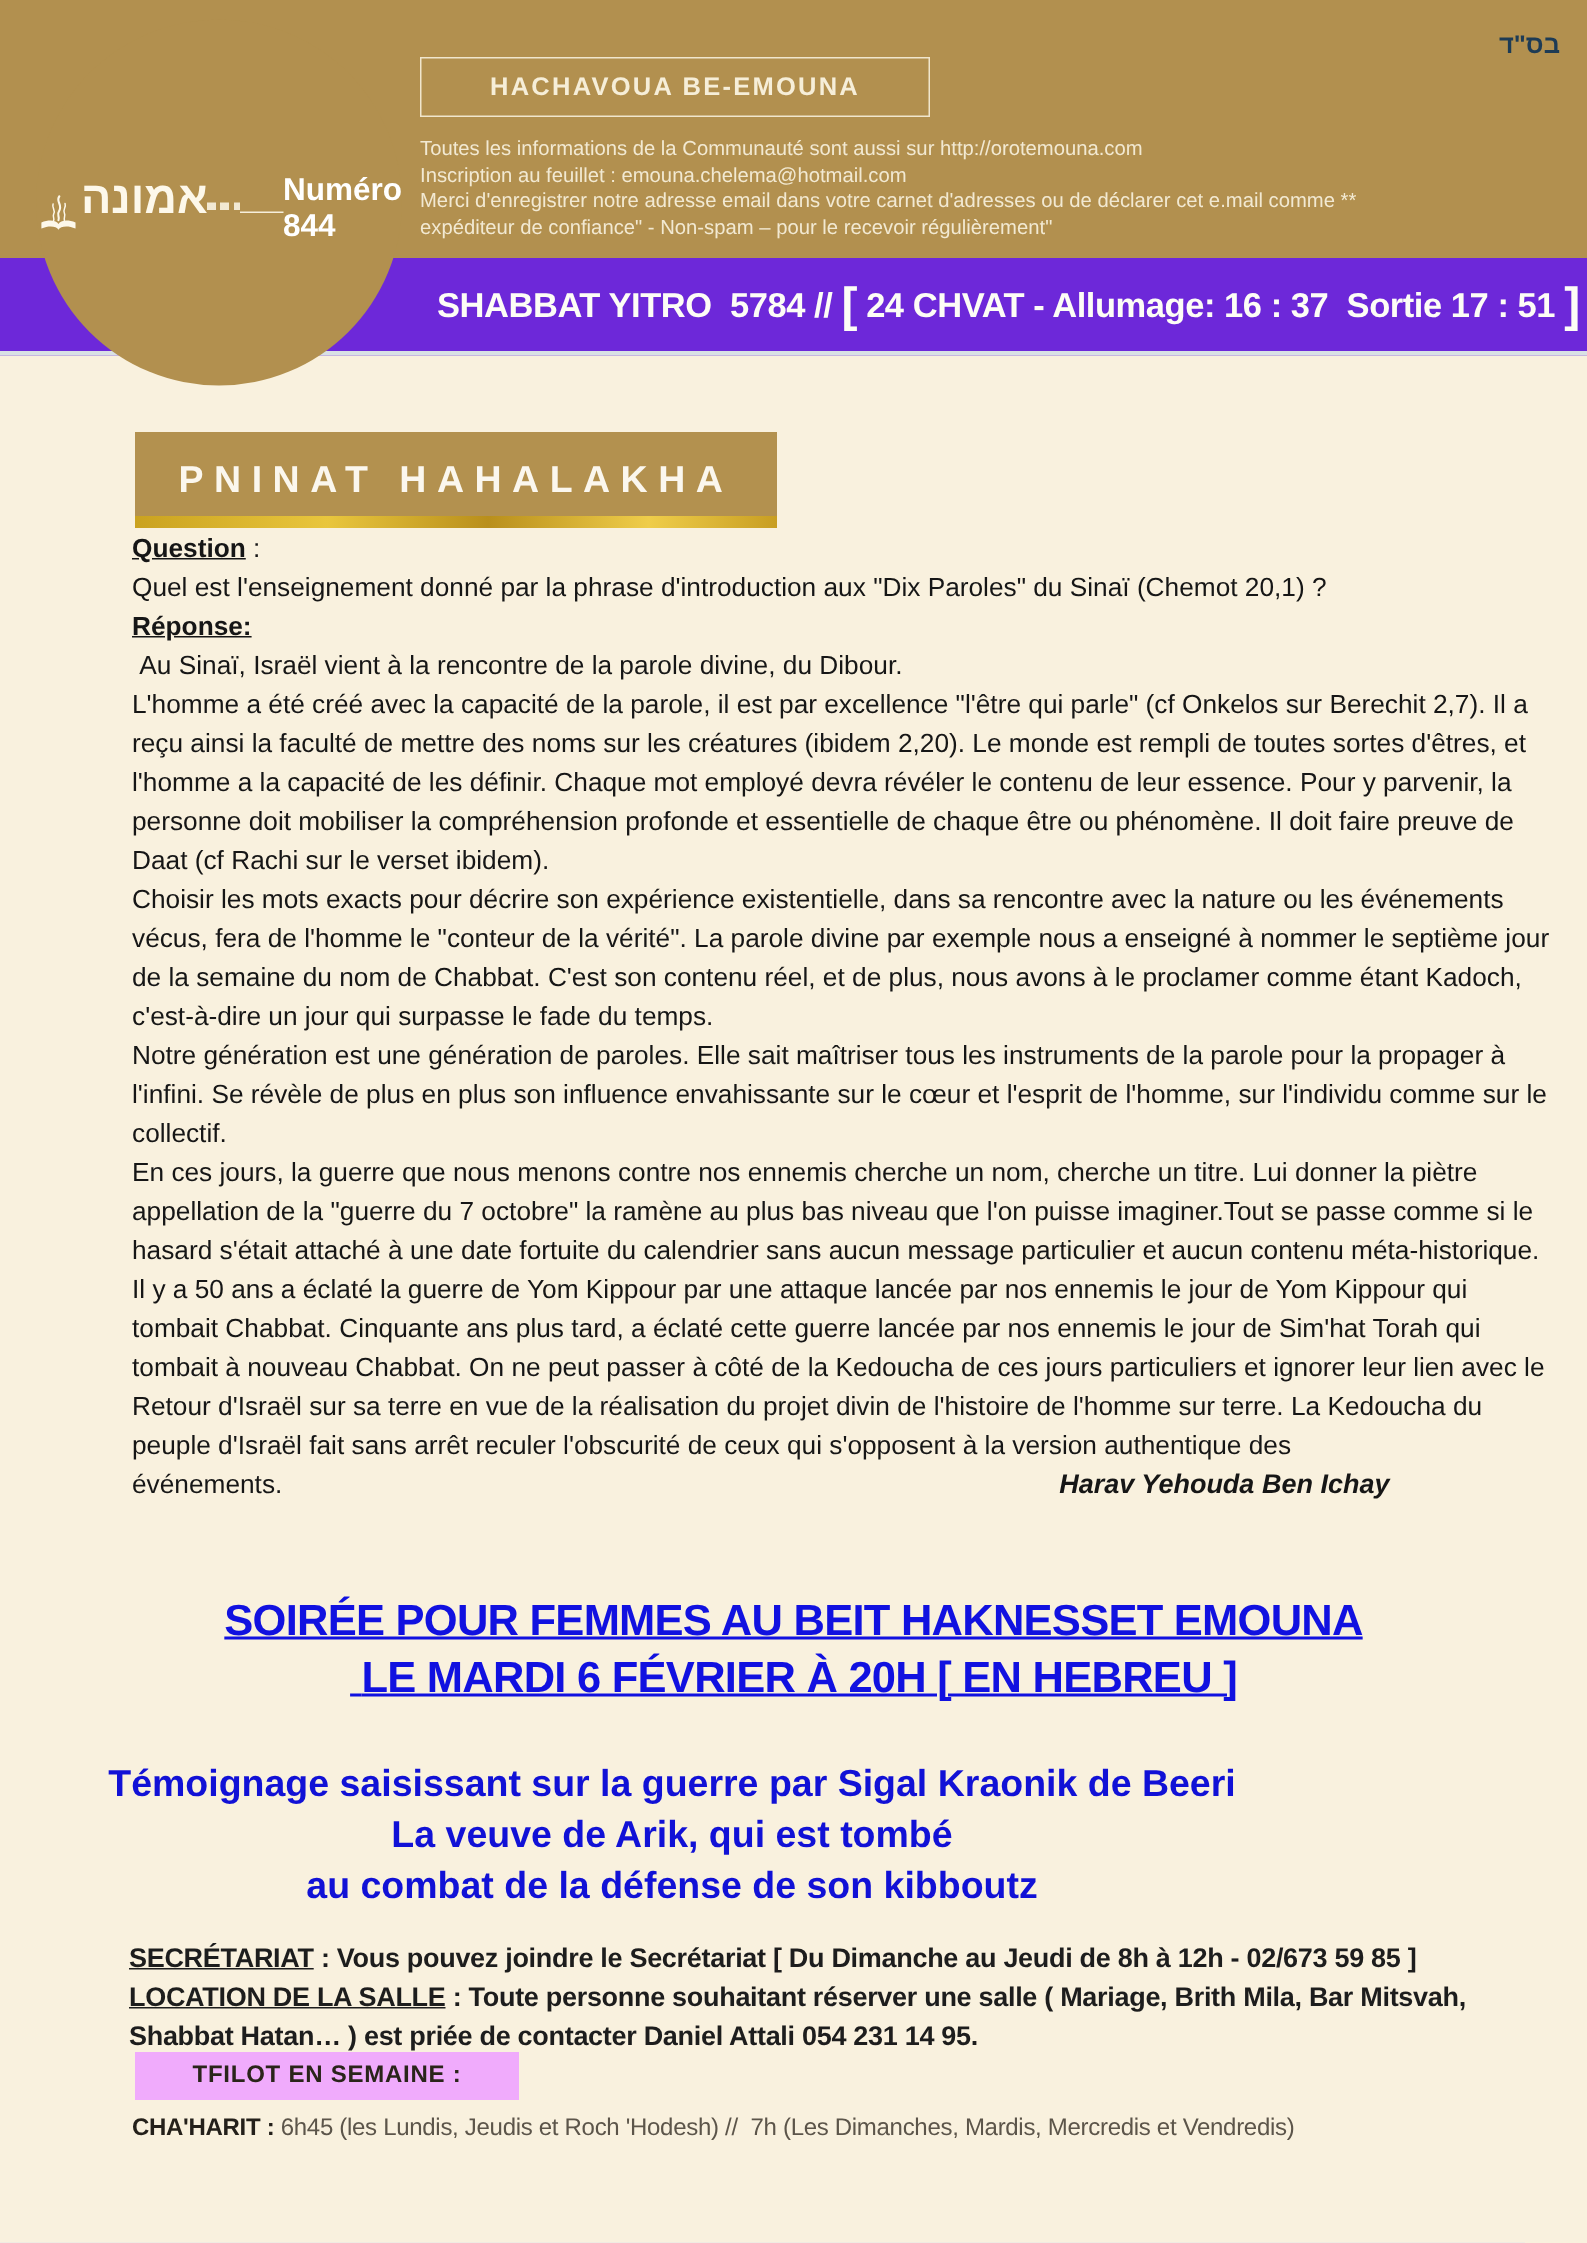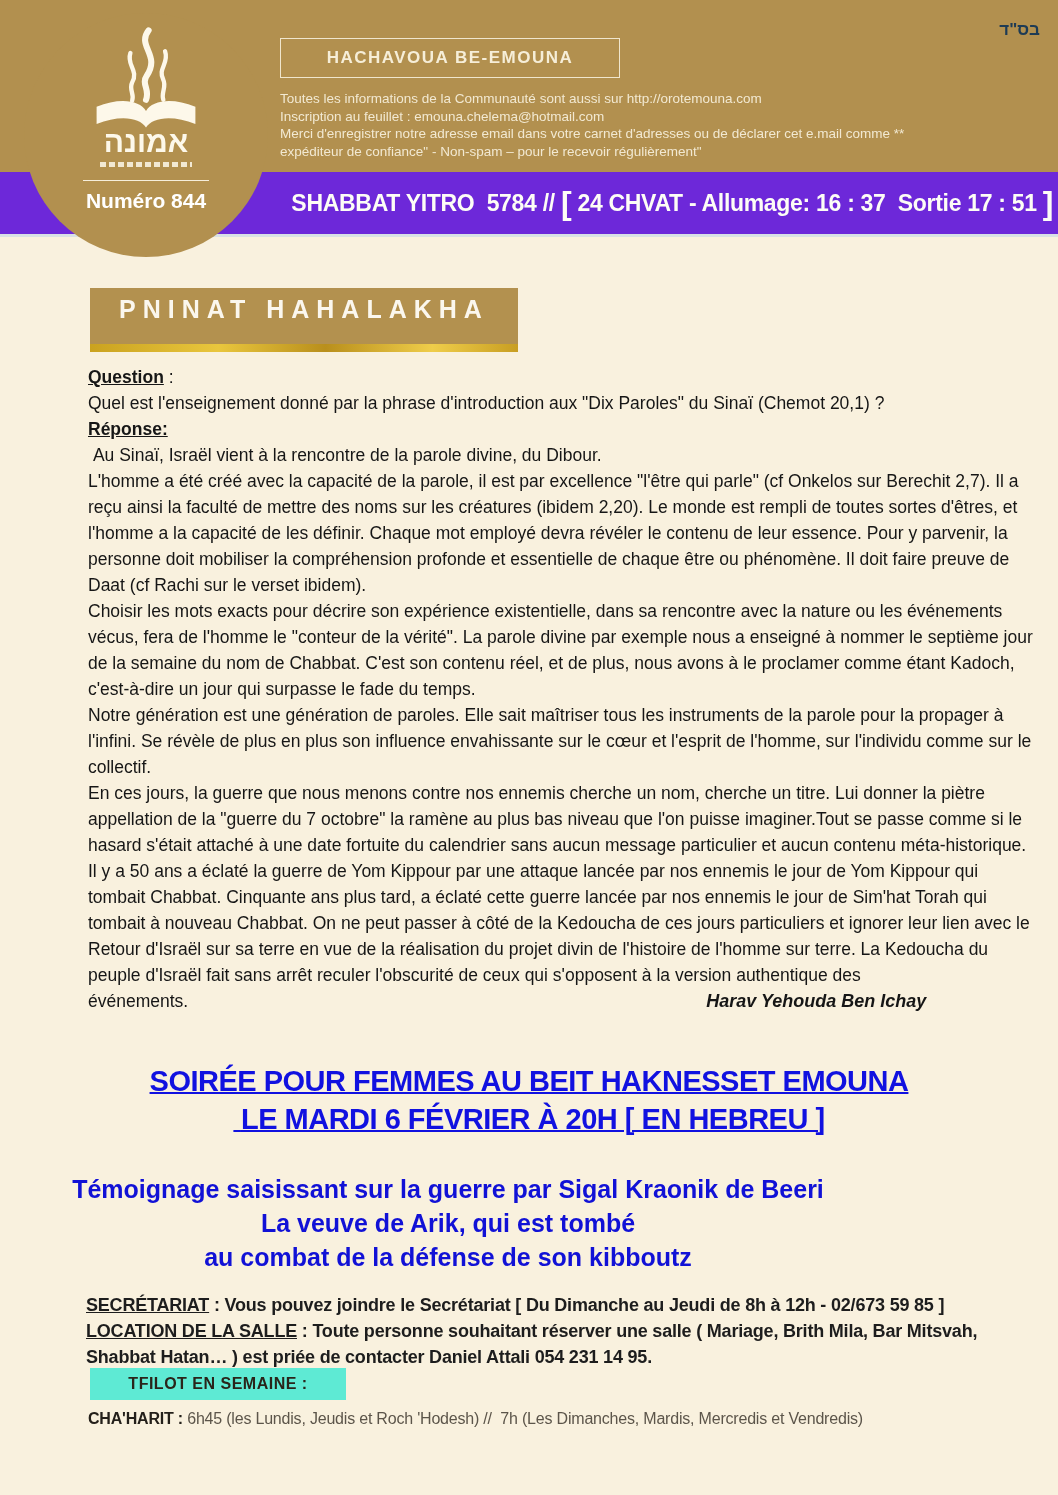--- a/index.html
+++ b/index.html
@@ -41,50 +41,50 @@
   .shabbat-line {
     color:#fdfdf6; font-size:23px; font-weight:bold; letter-spacing:-0.3px;
     white-space:pre-wrap;
   }
   .shabbat-line .bracket { font-size:32px; font-weight:bold; vertical-align:-3px; }
 
   
   .logo-circle {
     position:absolute; top:13px; left:24px; width:244px; height:244px;
     background:#b2904f; border-radius:50%; z-index:5;
-    display:flex; flex-direction:column; align-items:center;
+    display:flex; flex-direction:row; align-items:center;
   }
   .logo-circle svg { margin-top:14px; }
   .logo-hebrew {
     color:#fdf8ea; font-size:30px; font-weight:bold; line-height:30px; margin-top:-4px;
   }
   .logo-subtext {
     width:92px; height:5px; margin-top:5px; opacity:.85;
     background:repeating-linear-gradient(90deg,#fdf8ea 0 6px,transparent 6px 9px);
   }
   .circle-divider { width:126px; height:1px; background:#f6eedb; margin-top:13px; }
   .numero { color:#ffffff; font-size:21px; font-weight:bold; margin-top:8px; }
 
   
   .pninat-banner {
     position:absolute; top:288px; left:90px; width:428px; height:64px;
     background:#b3914f;
   }
   .pninat-banner .banner-text {
-    display:block; text-align:center; padding-top:7px;
+    display:block; text-align:center; padding-top:18px;
     color:#fbf7ee; font-size:25px; font-weight:bold; letter-spacing:7px;
   }
   .gold-line {
     position:absolute; bottom:0; left:0; width:100%; height:8px;
     background:linear-gradient(90deg,#caa21f,#e9c63d 30%,#b98f1c 55%,#efcd4a 80%,#c89e22);
   }
 
   
   .qa {
-    position:absolute; top:364px; left:88px; width:948px;
+    position:absolute; top:352px; left:88px; width:948px;
     color:#161616; font-size:17.5px; line-height:26px;
   }
   .label-u { font-weight:bold; text-decoration:underline; }
   .qa p { margin:0; }
   .q-row { margin-bottom:4px; }
   .r-row { margin-top:4px; margin-bottom:2px; }
   .last-row { display:flex; align-items:baseline; }
   .signature {
     margin-left:518px; font-weight:bold; font-style:italic; 
     font-size:18px;
@@ -105,21 +105,21 @@
   
   .contact {
     position:absolute; top:1292px; left:86px; width:930px;
     color:#1d1d1d; font-size:18px; font-weight:bold; line-height:26px;
     letter-spacing:-0.2px;
   }
 
   
   .tfilot-box {
     position:absolute; top:1368px; left:90px; width:256px; height:32px;
-    background:#5eead4; color:#2a241a; font-size:16px; font-weight:bold;
+    background:#f0abfc; color:#2a241a; font-size:16px; font-weight:bold;
     display:flex; align-items:center; justify-content:center; letter-spacing:0.5px;
   }
   .tfilot-lines {
     position:absolute; top:1406px; left:88px; width:950px;
     font-size:16px; line-height:25px; letter-spacing:-0.2px;
   }
   .tfilot-lines .lbl { color:#24201a; font-weight:bold; }
   .tfilot-lines .val { color:#5c554a; }
   .minha-time { color:#000; font-weight:bold; font-size:19px; margin-left:10px; }
 </style>

